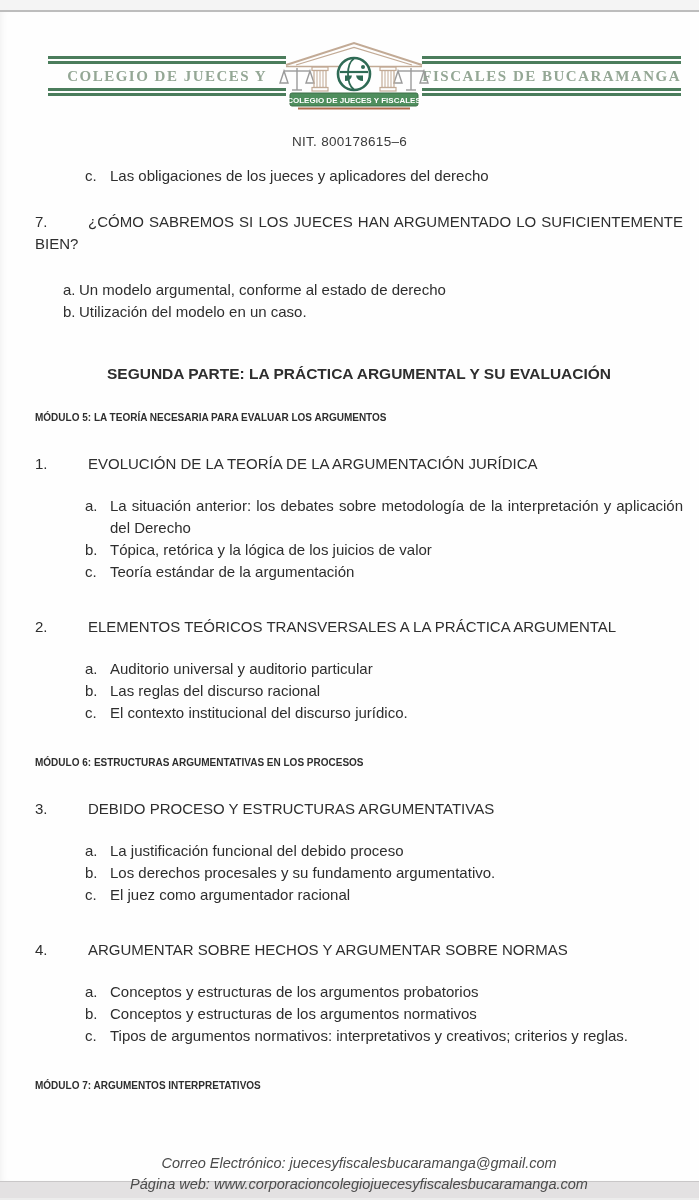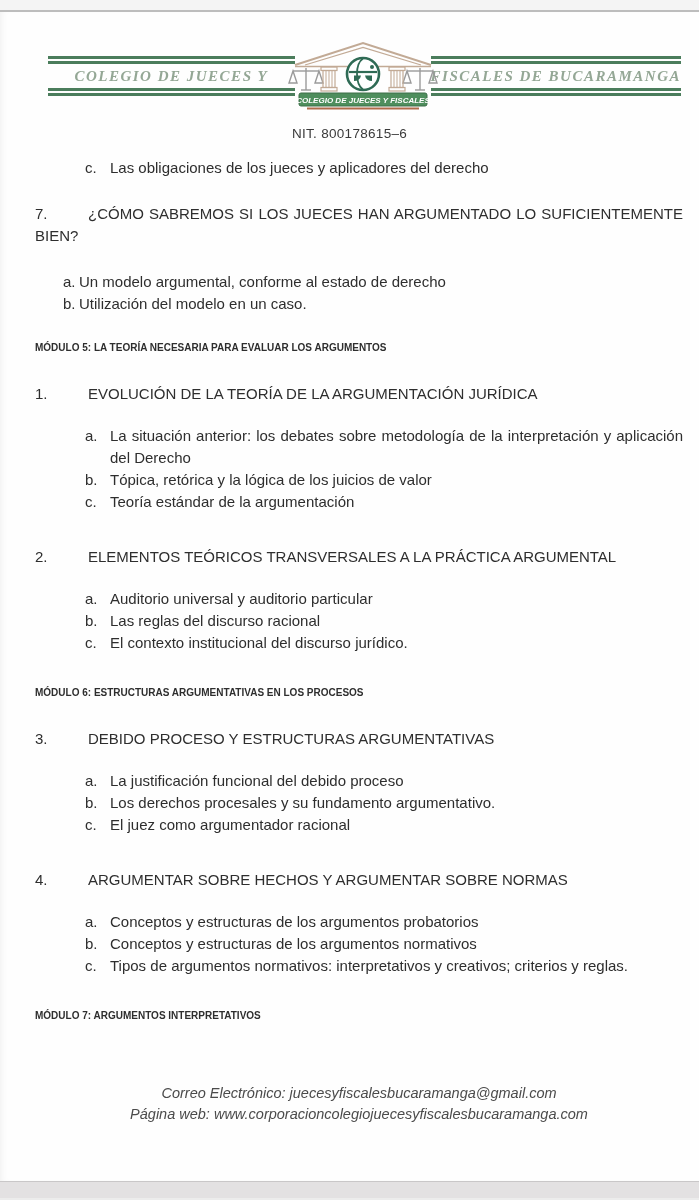--- a/index.html
+++ b/index.html
@@ -8,32 +8,32 @@
     font-family:"Liberation Sans", sans-serif;
     background:#ececec;
     color:#2e2e2e;
   }
   .photo-frame { width:699px; height:1200px; overflow:hidden; background:#ececec; }
   .photo-top-strip { height:12px; background:#f4f4f4; border-bottom:2px solid #bdbdbd; }
   .page { background:#fefefe; height:1169px; position:relative; box-shadow:inset 6px 0 8px -6px rgba(0,0,0,0.08); }
   .photo-bottom-strip { height:17px; background:#e3e1e2; border-top:1px solid #c9c7c8; }
 
   
-  .letterhead { display:flex; align-items:center; padding:26px 18px 0 48px;font-style:italic; }
+  .letterhead { display:flex; align-items:center; padding:26px 18px 0 48px; }
   .band { flex:1; }
   .band-lines { display:block; }
   .band-lines i { display:block; height:3px; background:#4b7d5c; margin:2px 0; }
   .band-text {
     font-family:"Liberation Serif", serif;
     font-weight:bold; font-size:15px; letter-spacing:1.5px;
     color:#94a795; text-align:center; padding:2px 0 1px 0;
     white-space:nowrap;
   }
   .logo-wrap { width:156px; margin:0 -10px; position:relative; z-index:2; flex:none; }
-  .nit { text-align:center; font-size:13.5px; color:#3a3a3a; margin-top:12px; letter-spacing:0.3px; }
+  .nit { text-align:center; font-size:13.5px; color:#3a3a3a; margin-top:20px; letter-spacing:0.3px; }
 
   
   .doc-body { padding:0 16px 0 35px; font-size:15px; line-height:22px; }
 
   .hang { text-align:justify; }
   .hang .num { display:inline-block; width:53px; }
 
   .item { display:flex; margin-left:50px; }
   .item .marker { width:25px; flex:none; }
   .item .itext { flex:1; text-align:justify; }
@@ -166,20 +166,21 @@
       </p>
       <div class="item-narrow mt24">
         <span class="marker">a.</span>
         <span class="itext">Un modelo argumental, conforme al estado de derecho</span>
       </div>
       <div class="item-narrow">
         <span class="marker">b.</span>
         <span class="itext">Utilización del modelo en un caso.</span>
       </div>
 
+      <div class="centered-bold mt40">SEGUNDA PARTE: LA PRÁCTICA ARGUMENTAL Y SU EVALUACIÓN</div>
 
       <div class="module-title mt22">MÓDULO 5: LA TEORÍA NECESARIA PARA EVALUAR LOS ARGUMENTOS</div>
 
       <p class="hang mt24">
         <span class="num">1.</span><span>EVOLUCIÓN DE LA TEORÍA DE LA ARGUMENTACIÓN JURÍDICA</span>
       </p>
       <div class="item mt20">
         <span class="marker">a.</span>
         <span class="itext">La situación anterior: los debates sobre metodología de la interpretación y aplicación del Derecho</span>
       </div>

